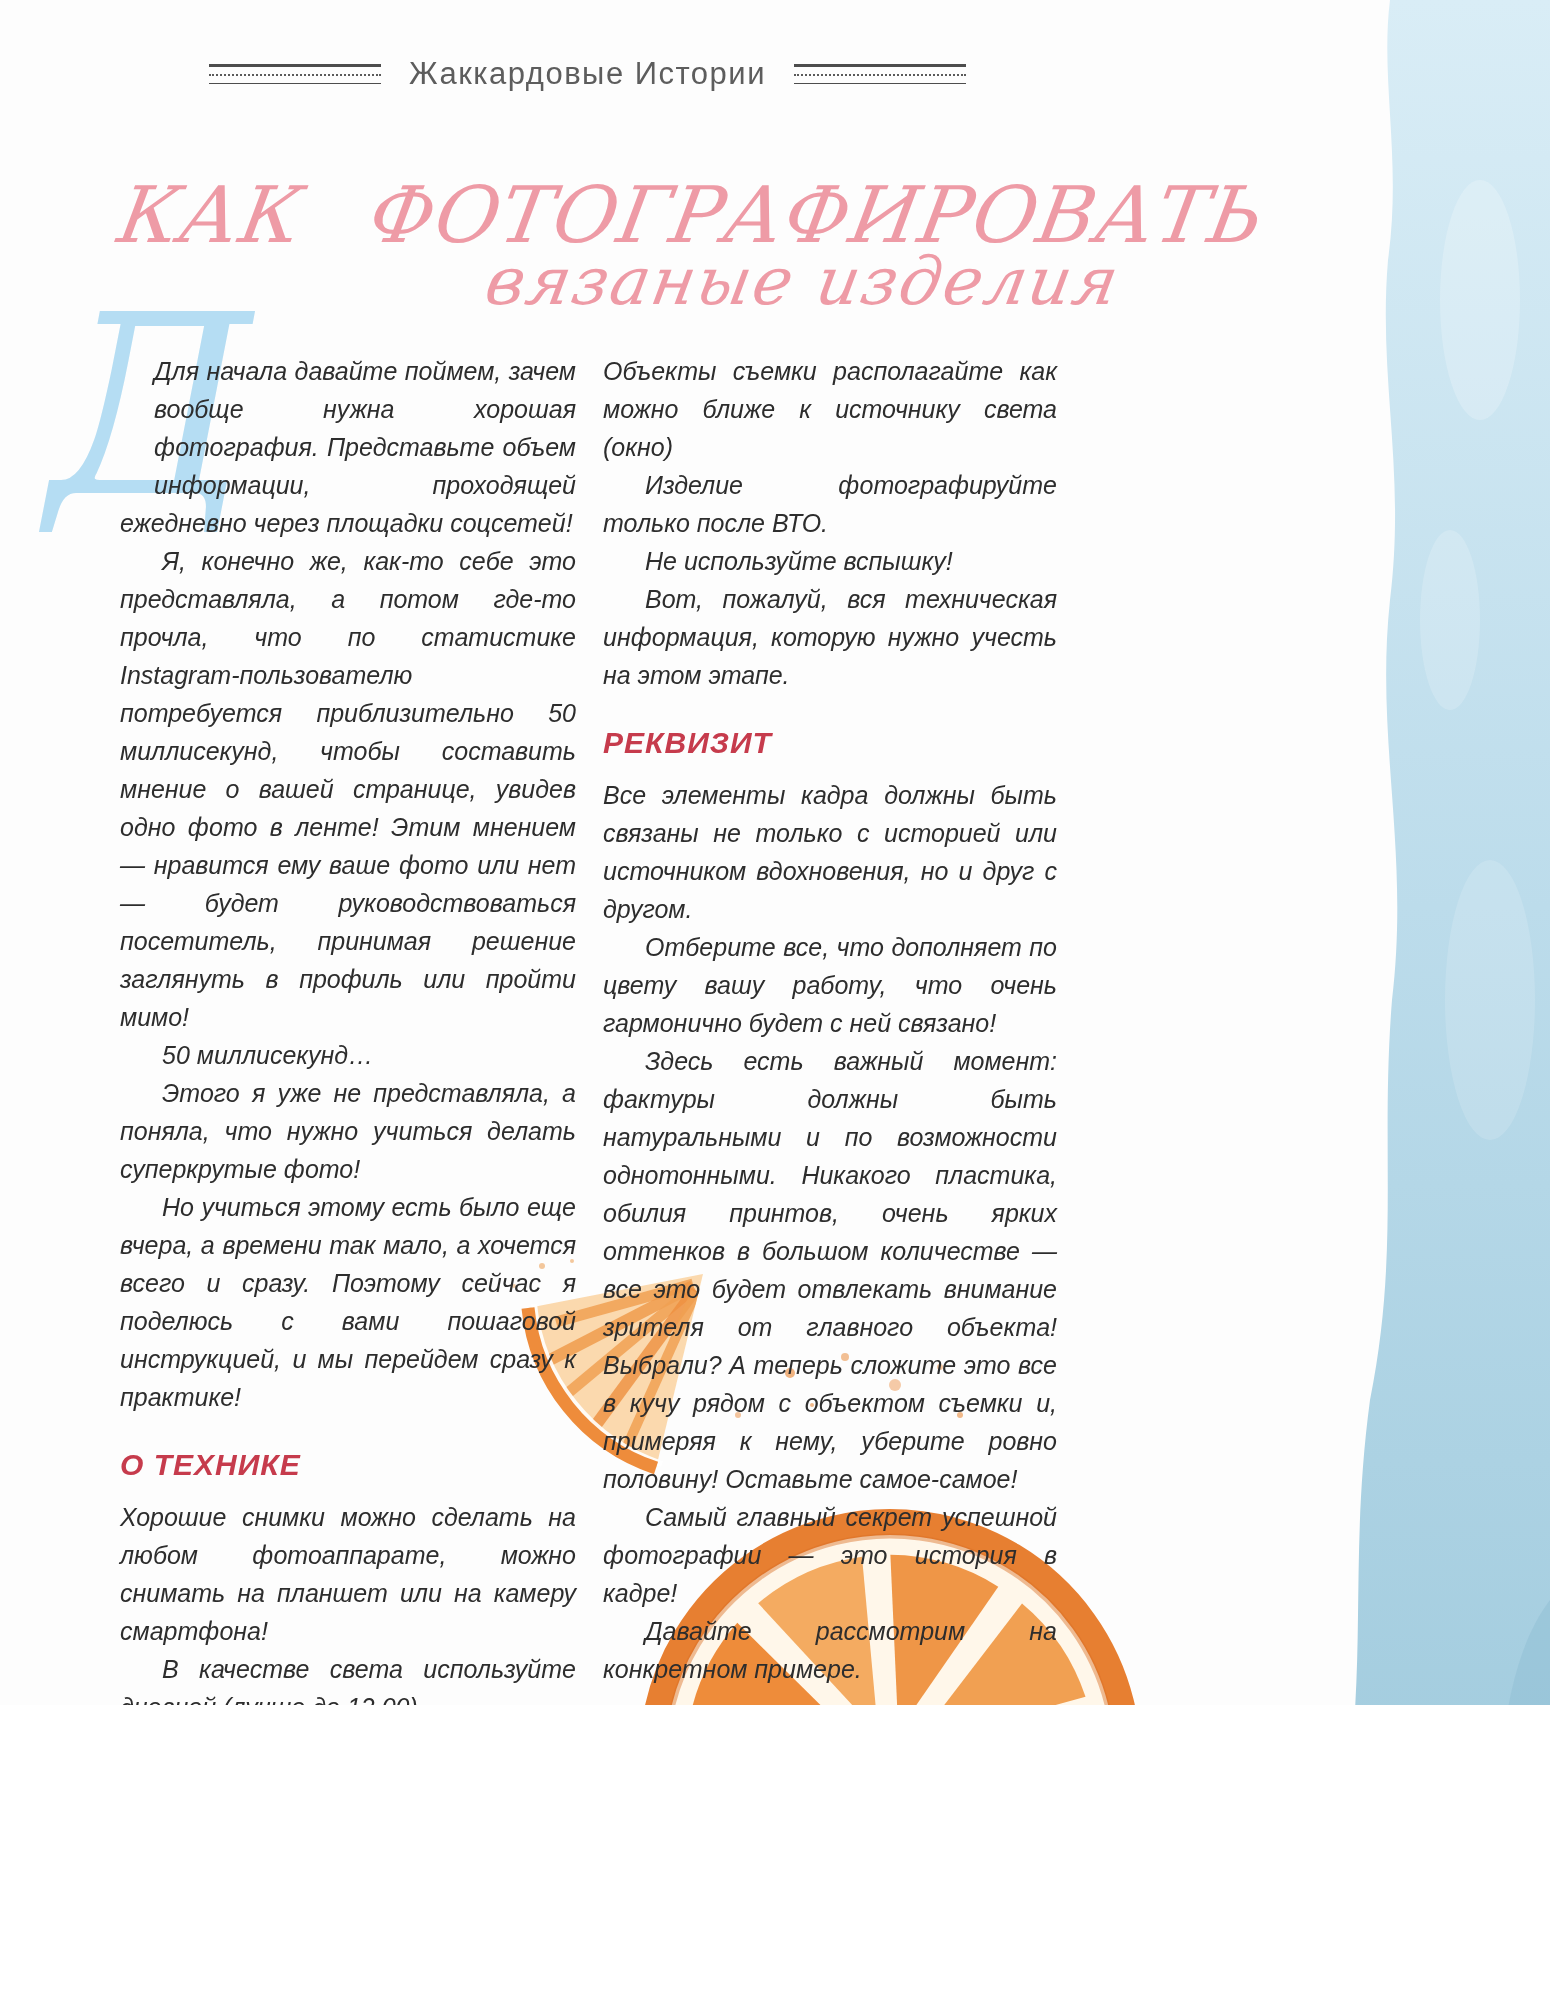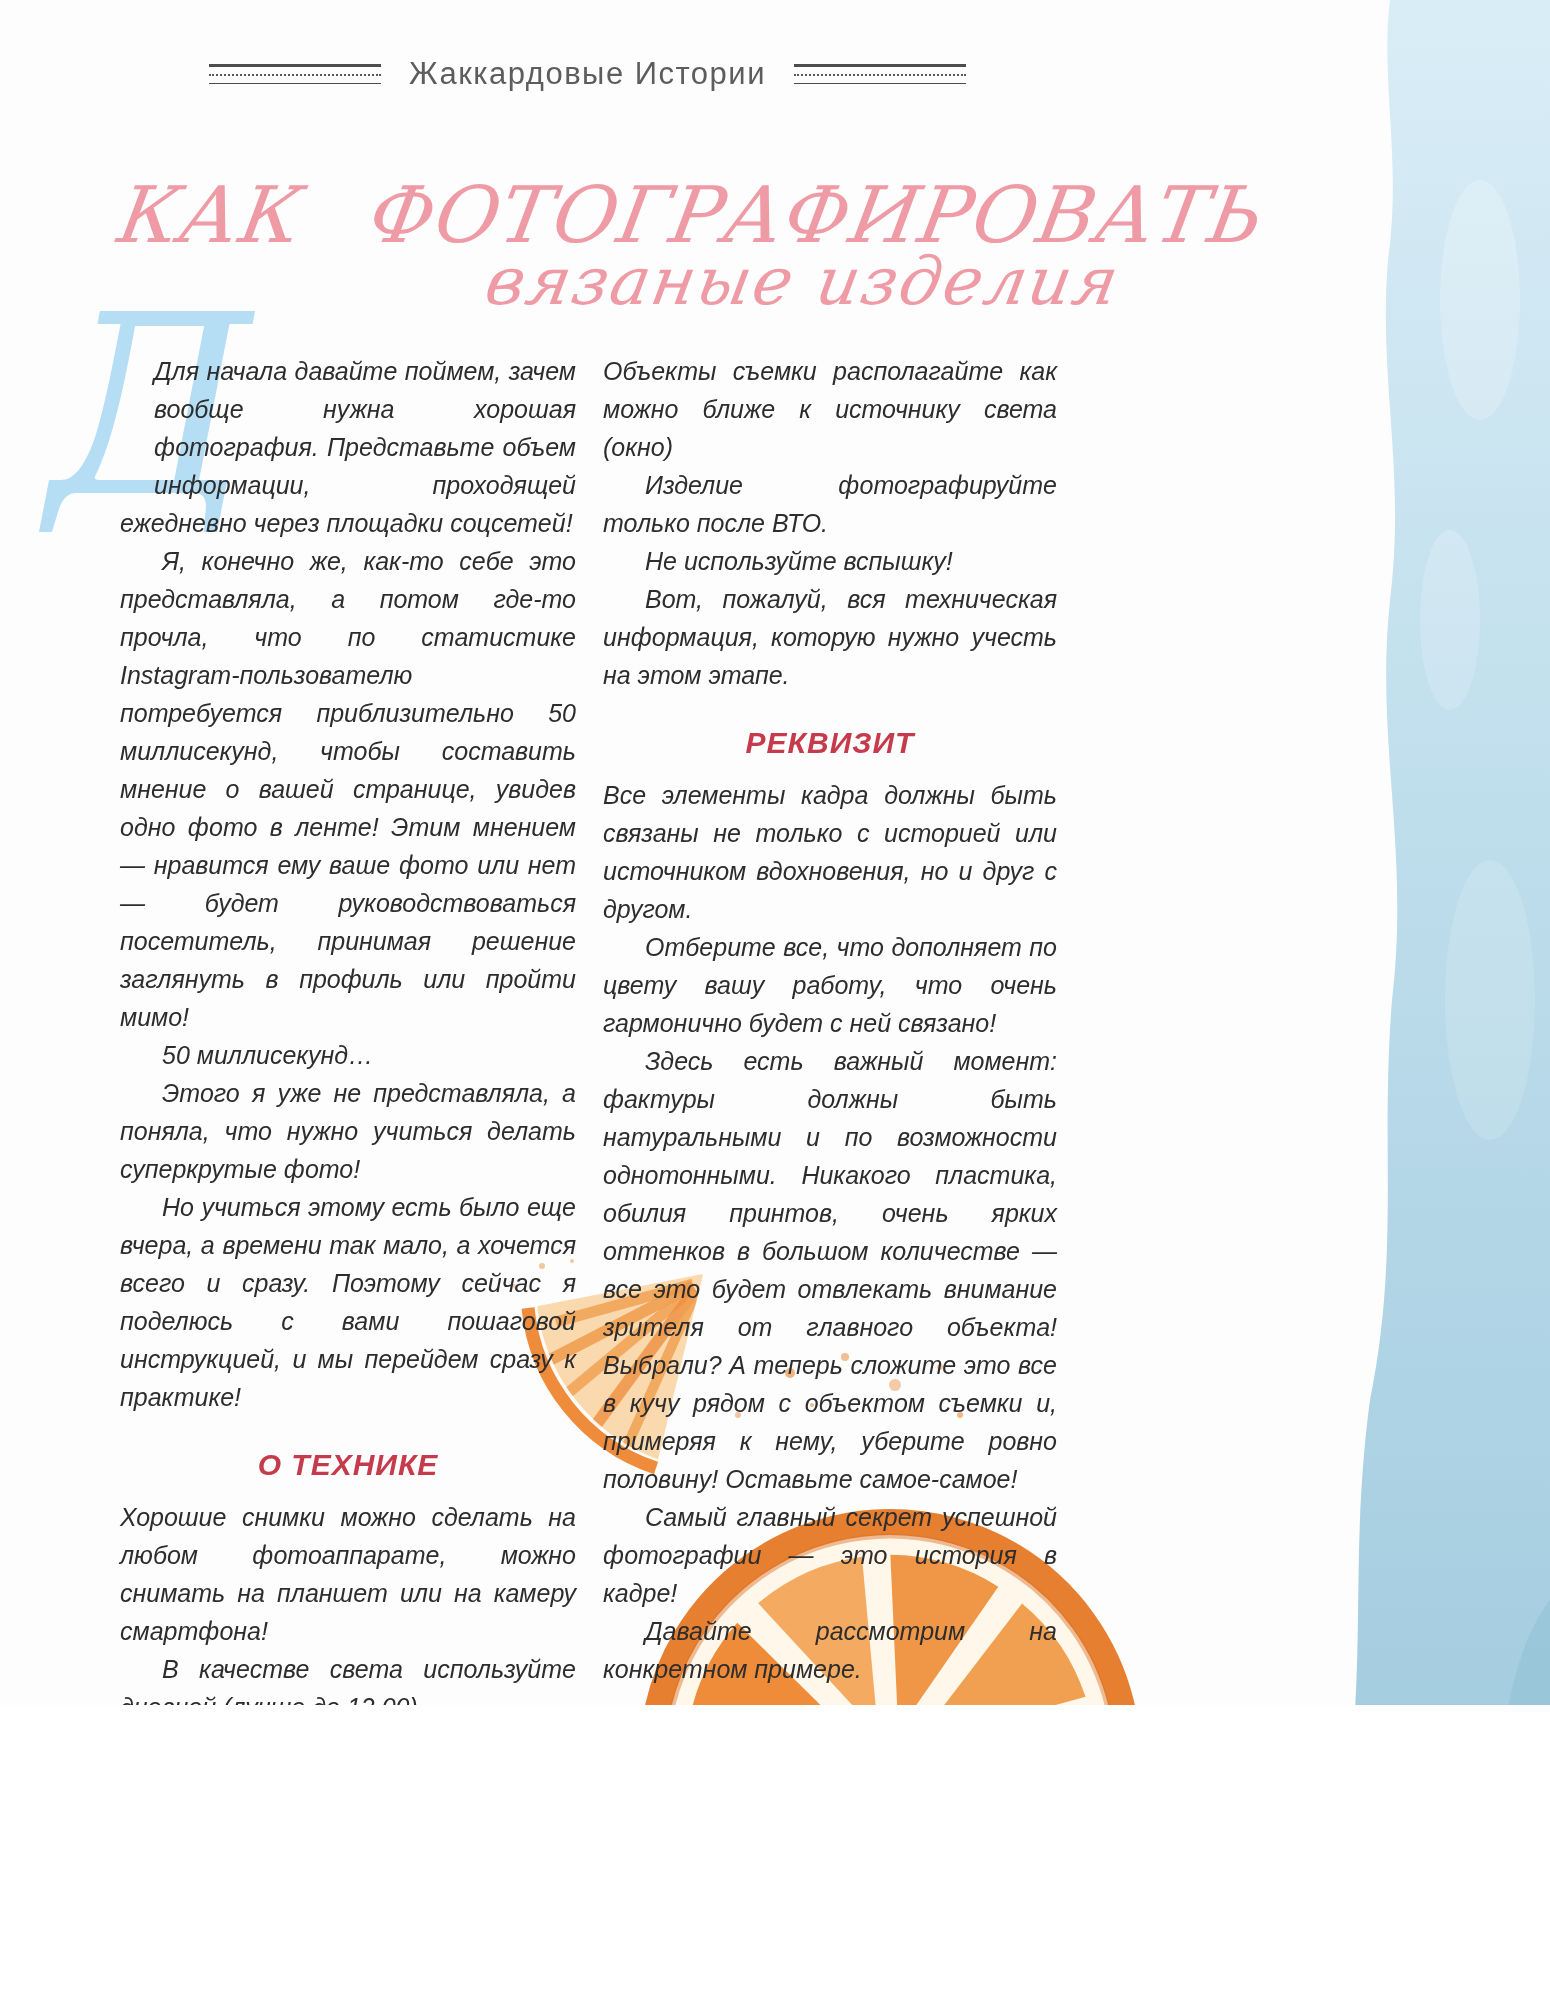--- a/index.html
+++ b/index.html
@@ -54,21 +54,21 @@
   .col {
     position:absolute; top:352px; z-index:2;
     font-size:25px; line-height:38px; color:#2d2d2d;font-style:italic;
   }
   .col-left  { left:120px; width:456px; }
   .col-right { left:603px; width:454px; }
   .col p { text-align:justify; }
   .col p.indent { text-indent:42px; }
   .section-heading {
     color:#c63b4c; font-weight:bold; font-size:30px;
-    letter-spacing:1px; margin:30px 0 14px; text-align:center;
+    letter-spacing:1px; margin:30px 0 14px; text-align:left;
   }
 
   
   .page-number {
     position:absolute; left:1068px; top:1944px; z-index:4;
     font-family:"DejaVu Serif", serif; font-style:italic;
     font-size:46px; color:#a21caf;
   }
 
   

